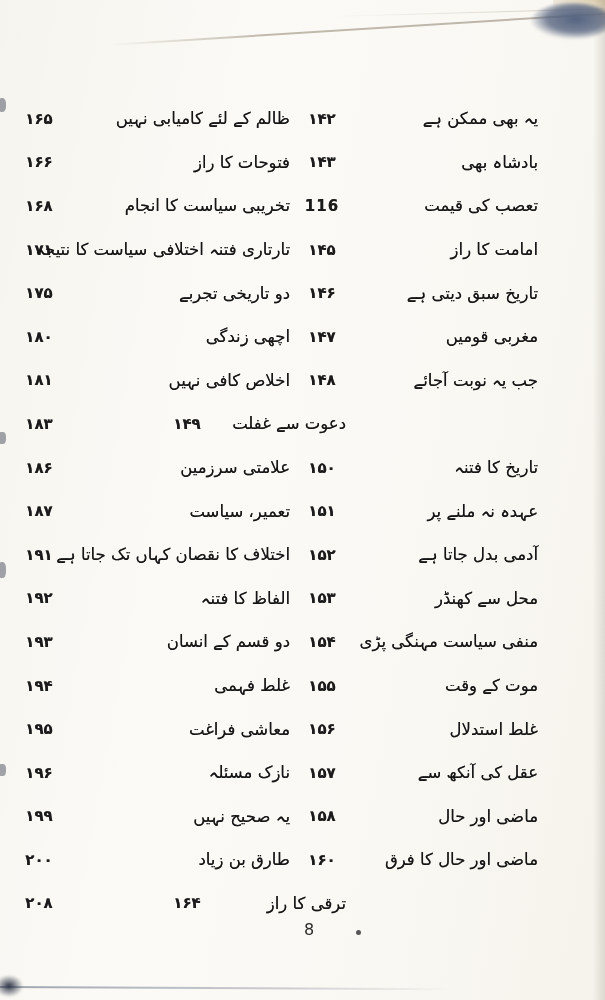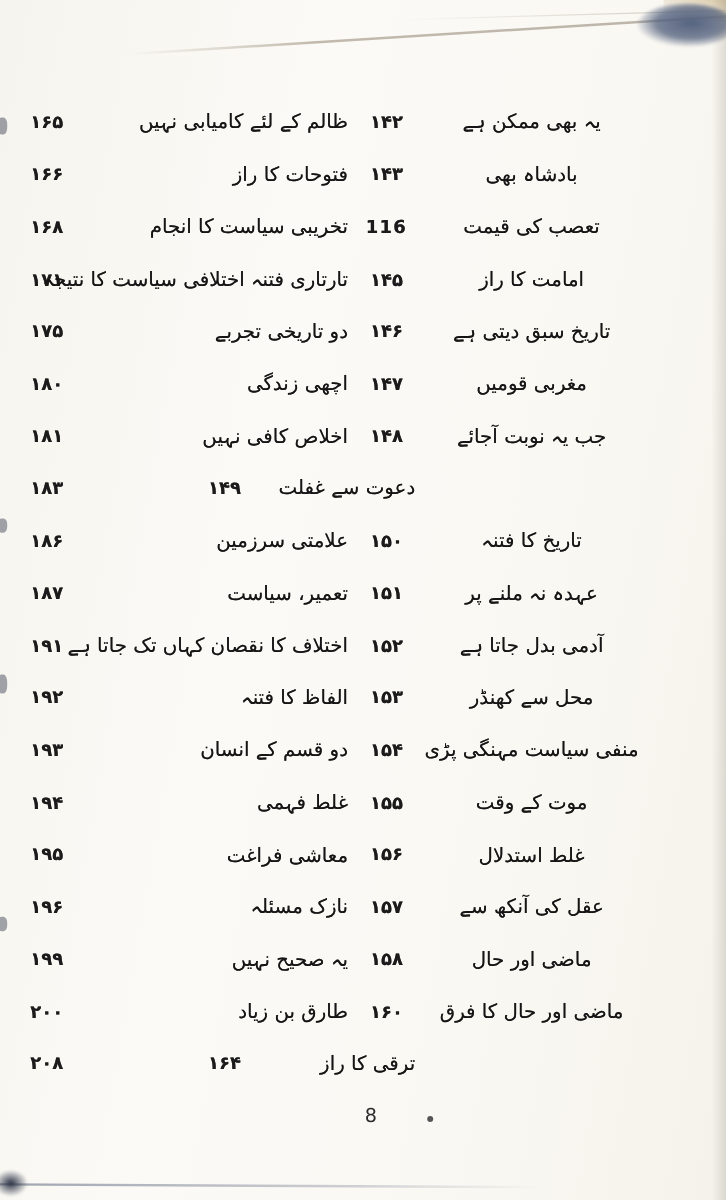--- a/index.html
+++ b/index.html
@@ -46,38 +46,38 @@
     position:absolute;top:975px;left:-5px;width:28px;height:22px;border-radius:50%;
     background:radial-gradient(#2d3446,rgba(45,52,70,0) 72%);
     filter:blur(1px);
   }
   .left-tick{position:absolute;left:-2px;width:8px;border-radius:40%;filter:blur(.6px);background:rgba(52,58,76,.45);}
   .t1{top:98px;height:14px;}
   .t2{top:432px;height:12px;}
   .t3{top:562px;height:16px;}
   .t4{top:764px;height:12px;}
   
-  .toc{position:absolute;top:80px;left:0;width:508px;}
+  .toc{position:absolute;top:97px;left:0;width:508px;}
   .row{
     display:grid;
     grid-template-columns:78px 218px 52px 192px 65px;
     height:43.6px;align-items:center;
   }
   .num{
     text-align:center;font-size:15px;font-weight:bold;color:#1b1b1b;
     letter-spacing:1px;
     text-shadow:0 0 .5px rgba(25,25,25,.75);
   }
   .title{
     direction:rtl;text-align:right;white-space:nowrap;
     font-size:16.5px;font-weight:normal;color:#151515;
     text-shadow:0 0 .5px rgba(20,20,20,.7);
   }
   .left-title{padding-right:6px;}
-  .right-title{padding-right:2px;text-align:center;}
+  .right-title{padding-right:2px;}
   
   .footer-num{
     position:absolute;top:920px;left:294px;width:30px;text-align:center;
     font-size:16px;color:#2b2b2b;font-family:"DejaVu Sans",sans-serif;
   }
   .footer-dot{
     position:absolute;top:930px;left:356px;width:5px;height:5px;border-radius:50%;
     background:#3a3a3a;opacity:.85;
   }
 </style>

